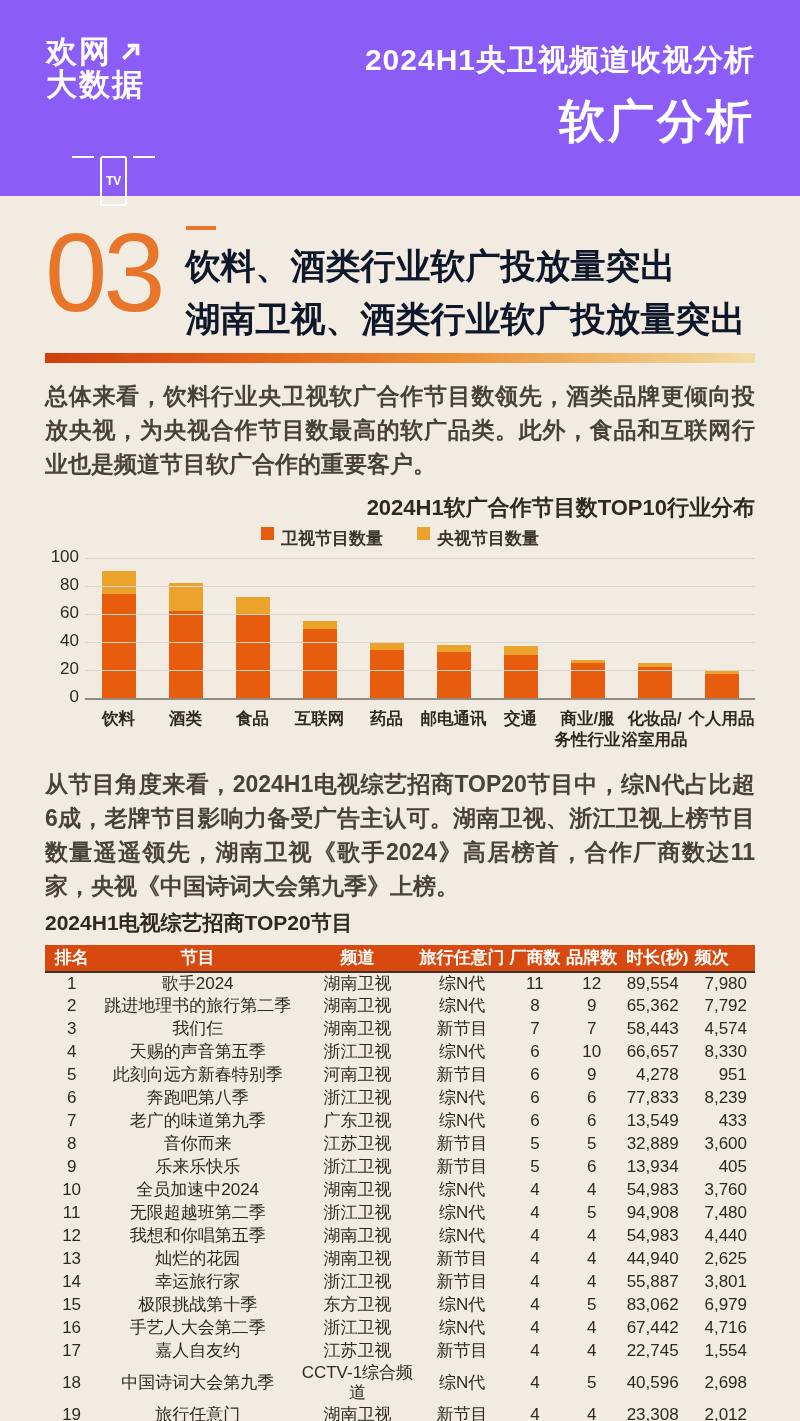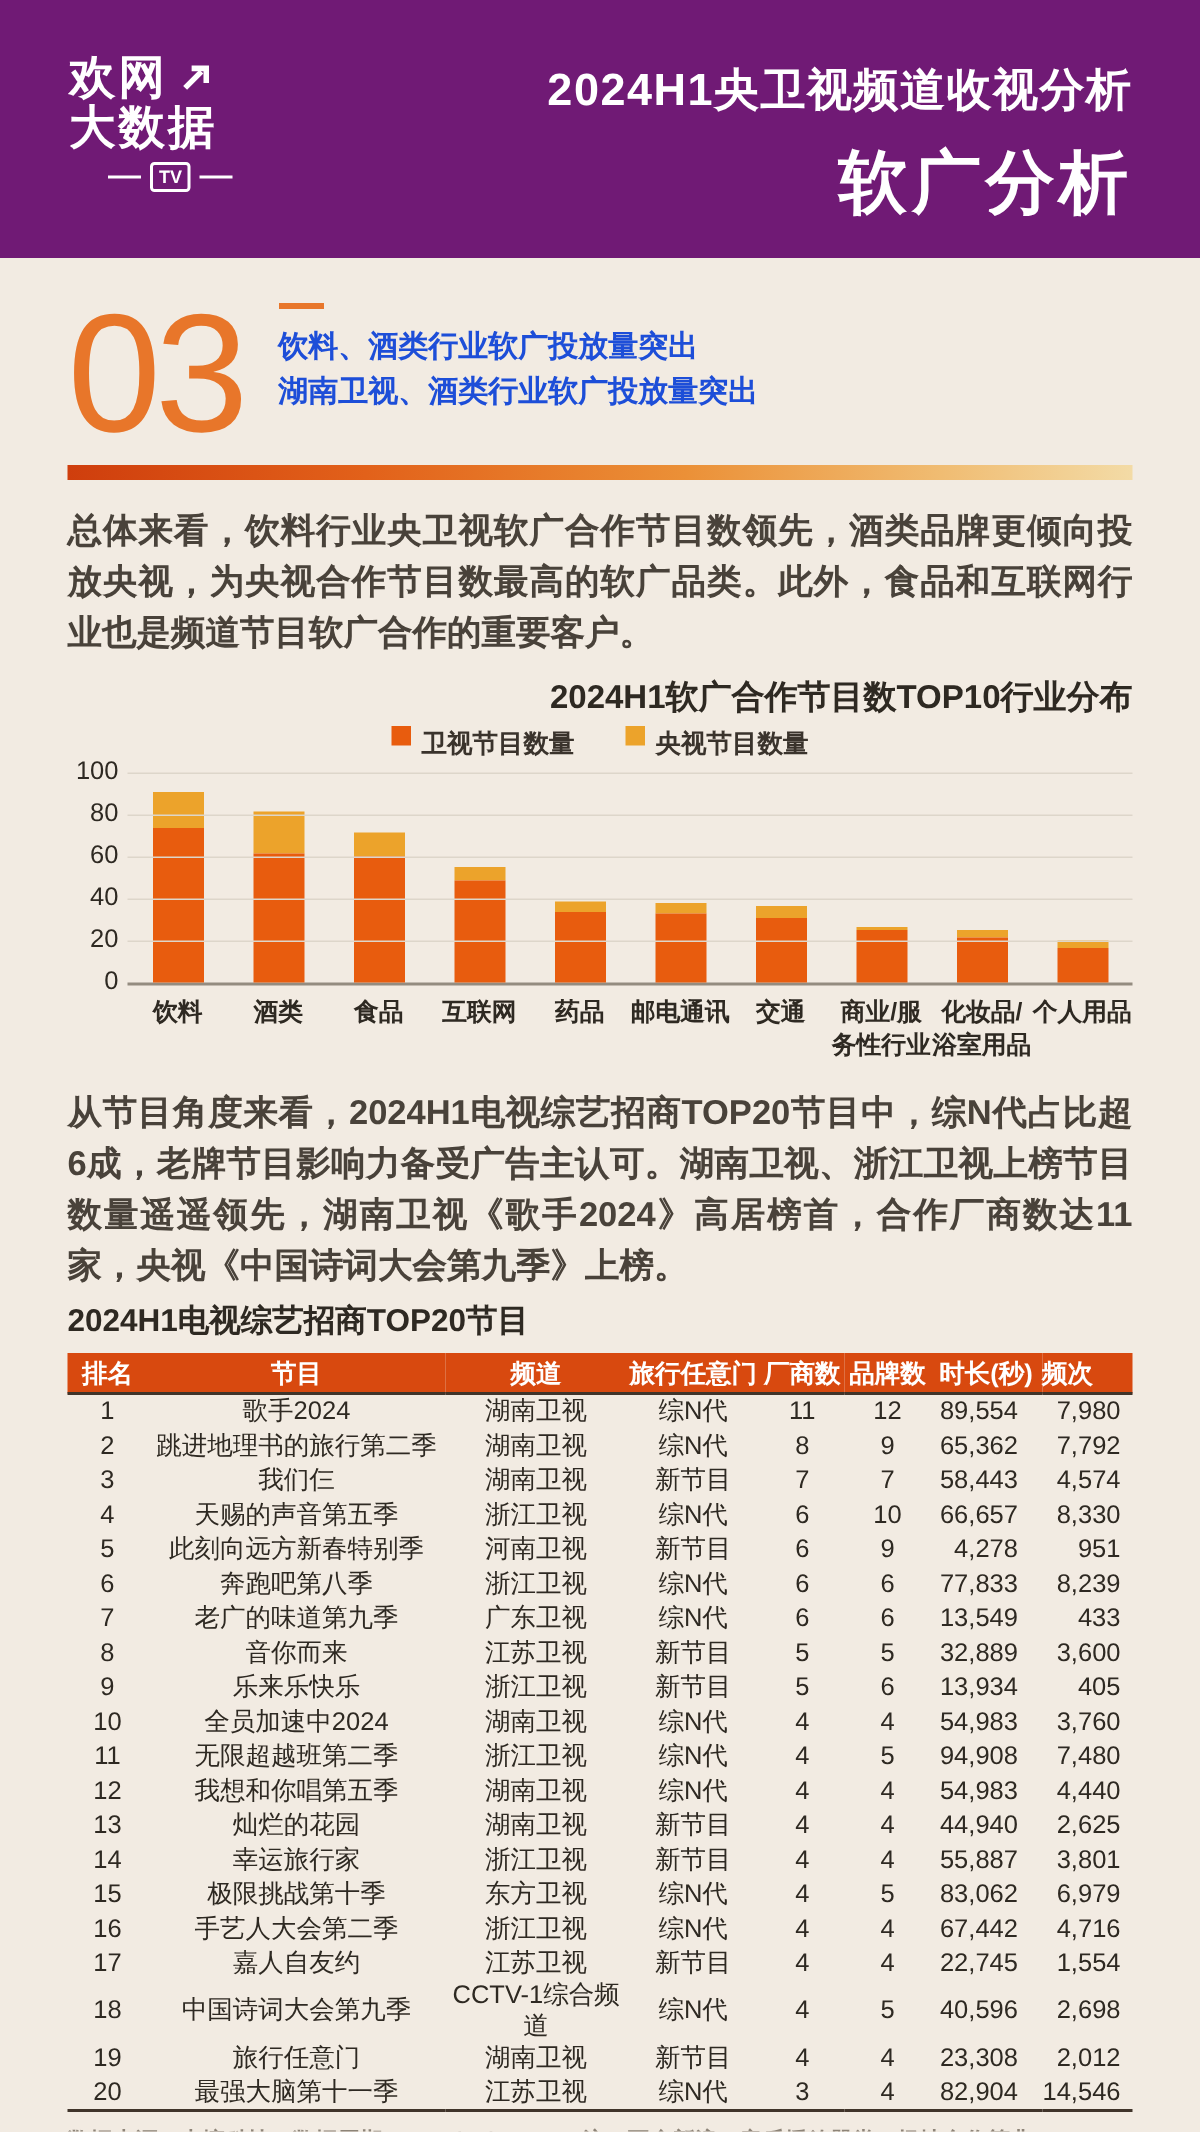--- a/index.html
+++ b/index.html
@@ -2,47 +2,47 @@
 <html><head>
 <meta charset="utf-8">
 <style>
   * { margin:0; padding:0; box-sizing:border-box; }
   html,body { width:800px; }
   body { font-family:"Liberation Sans","DejaVu Sans",sans-serif; background:#f2ebe2; }
   .page { width:800px; height:1421px; background:#f2ebe2; overflow:hidden; position:relative; }
 
   
   .header {
-    height:172px; position:relative; color:#fff;
+    height:196px; position:relative; color:#fff;
     background:
       radial-gradient(ellipse 420px 200px at 78% -10%, rgba(255,236,190,.65), rgba(255,236,190,0) 60%),
       radial-gradient(ellipse 500px 260px at 30% 115%, rgba(255,205,140,.45), rgba(255,205,140,0) 62%),
       radial-gradient(ellipse 300px 180px at 55% 45%, rgba(255,170,90,.45), rgba(255,170,90,0) 70%),
       linear-gradient(112deg,#f0862a 0%,#ec7212 28%,#f2953a 52%,#ea7115 74%,#f7b express 90%,#f6ad52 100%);
-    background-color:#701a75;
+    background-color:#8b5cf6;
   }
   .logo { position:absolute; left:46px; top:36px; line-height:1.05; }
   .logo-row1 { display:flex; align-items:flex-start; gap:6px; }
   .logo-line1,.logo-line2 { font-size:31px; font-weight:800; letter-spacing:2px; }
   .logo-arrow { width:26px; height:26px; margin-top:2px; }
   .logo-tv-row { display:flex; align-items:center; gap:6px; margin-top:7px; margin-left:26px; }
   .logo-dash { width:22px; height:2.5px; background:#fff; }
-  .logo-tv { border:2.5px solid #fff; border-radius:3px; font-size:12px; font-weight:800; padding:0 4px; line-height:16px; }
+  .logo-tv { border:2.5px solid #fff; border-radius:3px; font-size:12px; font-weight:800; padding:15px 4px; line-height:16px;margin-top:48px; }
   .head-titles { position:absolute; right:45px; top:40px; text-align:right; }
   .head-title1 { font-size:30px; font-weight:700; letter-spacing:1px; }
   .head-title2 { font-size:46px; font-weight:700; letter-spacing:3px; margin-top:10px; }
 
   
   .content { padding:0 45px; }
 
   .section-head { display:flex; margin-top:24px; }
   .sec-num { font-size:112px; line-height:.95; color:#e8762a; font-weight:400; letter-spacing:-4px; }
   .sec-headings { margin-left:24px; padding-top:6px; }
   .sec-dash { width:30px; height:4px; background:#e8762a; margin-bottom:10px; }
-  .sec-line { font-size:20px; font-weight:700; color:#1d4ed8; line-height:1.5; }
+  .sec-line { font-size:35px; font-weight:700; color:#0f172a; line-height:1.5; }
 
   .divider { height:10px; margin-top:8px;
     background:linear-gradient(90deg,#cf3e0d 0%,#e2611a 28%,#eb9037 58%,#f0bc72 82%,#f3dba6 100%); }
 
   .para { margin-top:16px; font-size:23px; line-height:34px; color:#49423a; font-weight:600; text-align:justify; }
 
   
   .chart-title { margin-top:12px; text-align:right; font-size:22px; font-weight:700; color:#2e2922; }
   .legend { margin-top:4px; display:flex; justify-content:center; gap:34px; }
   .legend-item { display:flex; align-items:flex-start; gap:7px; font-size:17px; font-weight:700; color:#3a332c; }

